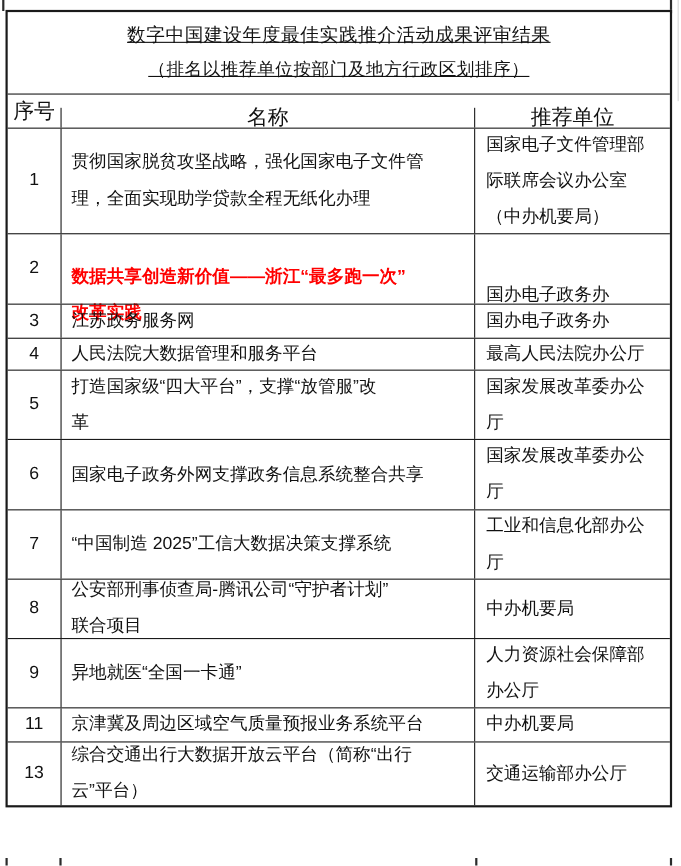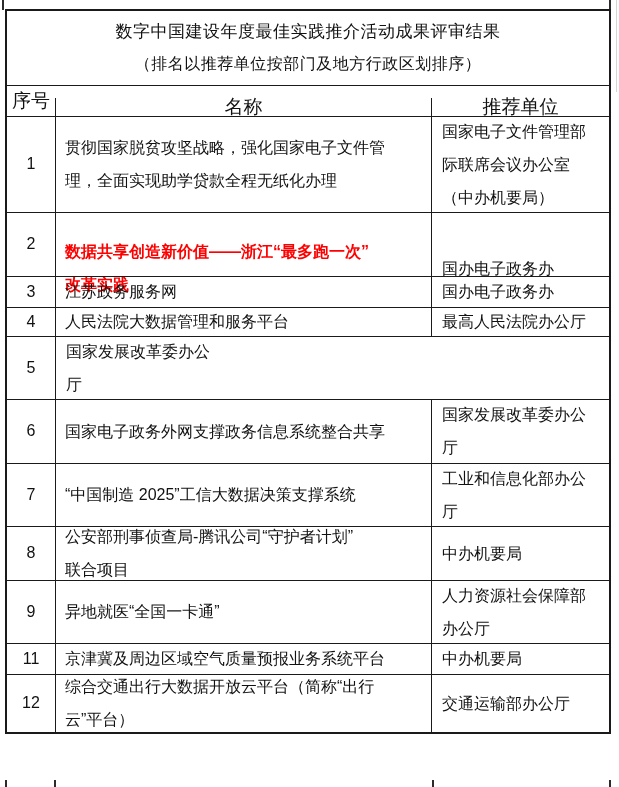--- a/index.html
+++ b/index.html
@@ -23,21 +23,21 @@
 
   .tbl{
     position:absolute;left:5px;top:9px;width:606px;
     box-sizing:border-box;
     border:2px solid #1a1a1a;
     background:#ffffff;
     z-index:1;
     display:flex;flex-direction:column;
   }
   .trow{border-top:1.5px solid #1a1a1a;display:flex;box-sizing:border-box;}
-  .trow:first-child{border-top:none;}
+  .trow:first-child{border-top:none;text-decoration:underline;}
 
   .title-block{
     flex-direction:column;justify-content:center;align-items:center;
     height:74px;gap:13px;text-align:center;
   }
   .doc-title{font-size:17px;line-height:1.1;letter-spacing:0.5px;}
   .doc-subtitle{font-size:16px;line-height:1.1;letter-spacing:0.5px;}
 
   .c1{width:48px;display:flex;align-items:center;justify-content:center;box-sizing:border-box;}
   .c2{width:376px;border-left:1.5px solid #1a1a1a;display:flex;align-items:center;
@@ -121,20 +121,24 @@
       <div class="c2">
           <span class="cell-text">人民法院大数据管理和服务平台</span>
         </div>
       <div class="c3">
           <span class="cell-text">最高人民法院办公厅</span>
         </div>
     </div>
 
     <div class="trow h-r5">
       <div class="c1 num-text">5</div>
+      <div class="c2">
+          <span class="cell-text">打造国家级“四大平台”，支撑“放管服”改
+革</span>
+        </div>
       <div class="c3">
           <span class="cell-text">国家发展改革委办公
 厅</span>
         </div>
     </div>
 
     <div class="trow h-r6">
       <div class="c1 num-text">6</div>
       <div class="c2">
           <span class="cell-text">国家电子政务外网支撑政务信息系统整合共享</span>
@@ -183,21 +187,21 @@
       <div class="c1 num-text">11</div>
       <div class="c2">
           <span class="cell-text">京津冀及周边区域空气质量预报业务系统平台</span>
         </div>
       <div class="c3">
           <span class="cell-text">中办机要局</span>
         </div>
     </div>
 
     <div class="trow h-r12">
-      <div class="c1 num-text">12</div>
+      <div class="c1 num-text">13</div>
       <div class="c2">
           <span class="cell-text">综合交通出行大数据开放云平台（简称“出行
 云”平台）</span>
         </div>
       <div class="c3">
           <span class="cell-text">交通运输部办公厅</span>
         </div>
     </div>
 
   </div>

